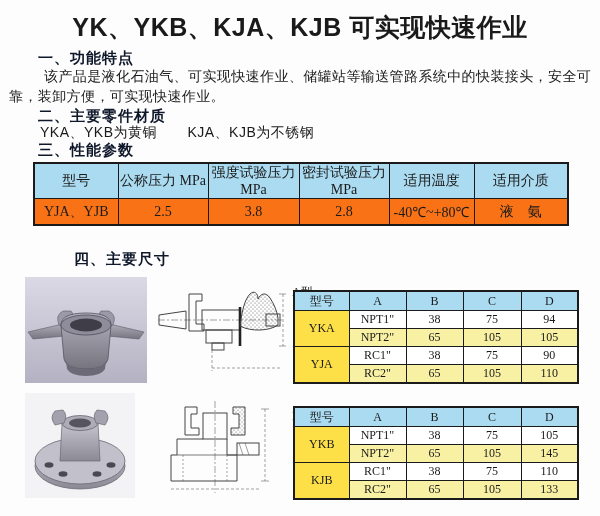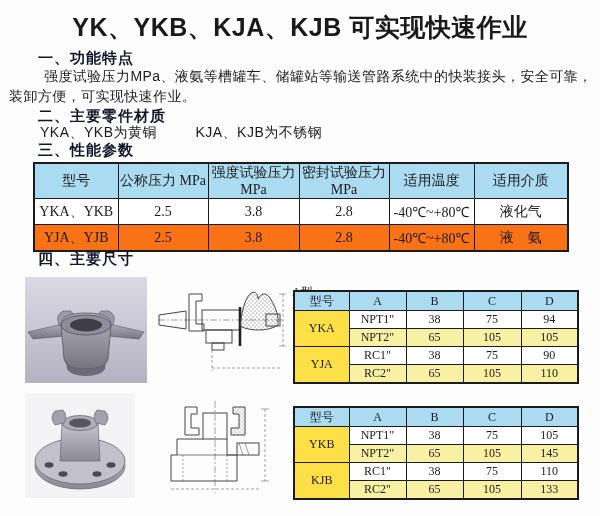--- a/index.html
+++ b/index.html
@@ -16,30 +16,30 @@
     position:absolute;top:11px;left:0;width:100%;
     text-align:center;font-size:25px;font-weight:bold;letter-spacing:0.5px;
   }
   .sec-heading{
     position:absolute;left:38px;
     color:#0f172a;font-size:15px;font-weight:bold;letter-spacing:1px;
   }
   #h1{top:49px;}
   #h2{top:107px;}
   #h3{top:141px;}
-  #h4{top:250px;}
+  #h4{top:250px;margin-left:36px;}
 
   .para{
     position:absolute;top:67px;left:9px;width:588px;
     font-size:14px;line-height:1.42;text-indent:35px;letter-spacing:0.4px;
   }
   .materials{
     position:absolute;top:124px;left:40px;font-size:14px;letter-spacing:0.5px;
   }
-  .materials .m2{margin-left:34px;}
+  .materials .m2{margin-left:26px;}
 
   table{border-collapse:collapse;table-layout:fixed;}
   td,th{border:1px solid #1b1b1b;text-align:center;vertical-align:middle;
         font-family:"Liberation Serif", serif;overflow:hidden;padding:0;}
 
   
   #perf{position:absolute;left:33px;top:162px;width:534px;
         border:2px solid #1b1b1b;}
   #perf th{background:#abdbf0;font-weight:normal;font-size:14px;height:25px;}
   #perf td{font-size:14px;height:25px;}
@@ -66,21 +66,21 @@
   #drawB{left:163px;top:399px;}
 </style>
 </head>
 <body>
 
 <div id="page">
 
   <div class="title">YK、YKB、KJA、KJB 可实现快速作业</div>
 
   <div id="h1" class="sec-heading">一、功能特点</div>
-  <div class="para">强度试验压力MPa、液氨等槽罐车、储罐站等输送管路系统中的快装接头，安全可靠，装卸方便，可实现快速作业。</div>
+  <div class="para">该产品是液化石油气、可实现快速作业、储罐站等输送管路系统中的快装接头，安全可靠，装卸方便，可实现快速作业。</div>
 
   <div id="h2" class="sec-heading">二、主要零件材质</div>
   <div class="materials">
     <span class="m1">YKA、YKB为黄铜</span>
     <span class="m2">KJA、KJB为不锈钢</span>
   </div>
 
   <div id="h3" class="sec-heading">三、性能参数</div>
 
   <table id="perf">
@@ -93,28 +93,20 @@
         <col style="width:94px">
     </colgroup>
     <tbody>
         <tr>
       <th>型号</th>
       <th>公称压力 MPa</th>
       <th>强度试验压力MPa</th>
       <th>密封试验压力MPa</th>
       <th>适用温度</th>
       <th>适用介质</th>
-    </tr>
-    <tr class="row-white">
-      <td>YKA、YKB</td>
-      <td>2.5</td>
-      <td>3.8</td>
-      <td>2.8</td>
-      <td>-40℃~+80℃</td>
-      <td>液化气</td>
     </tr>
     <tr class="row-yellow">
       <td>YJA、YJB</td>
       <td>2.5</td>
       <td>3.8</td>
       <td>2.8</td>
       <td>-40℃~+80℃</td>
       <td>液　氨</td>
     </tr>
   </tbody>

